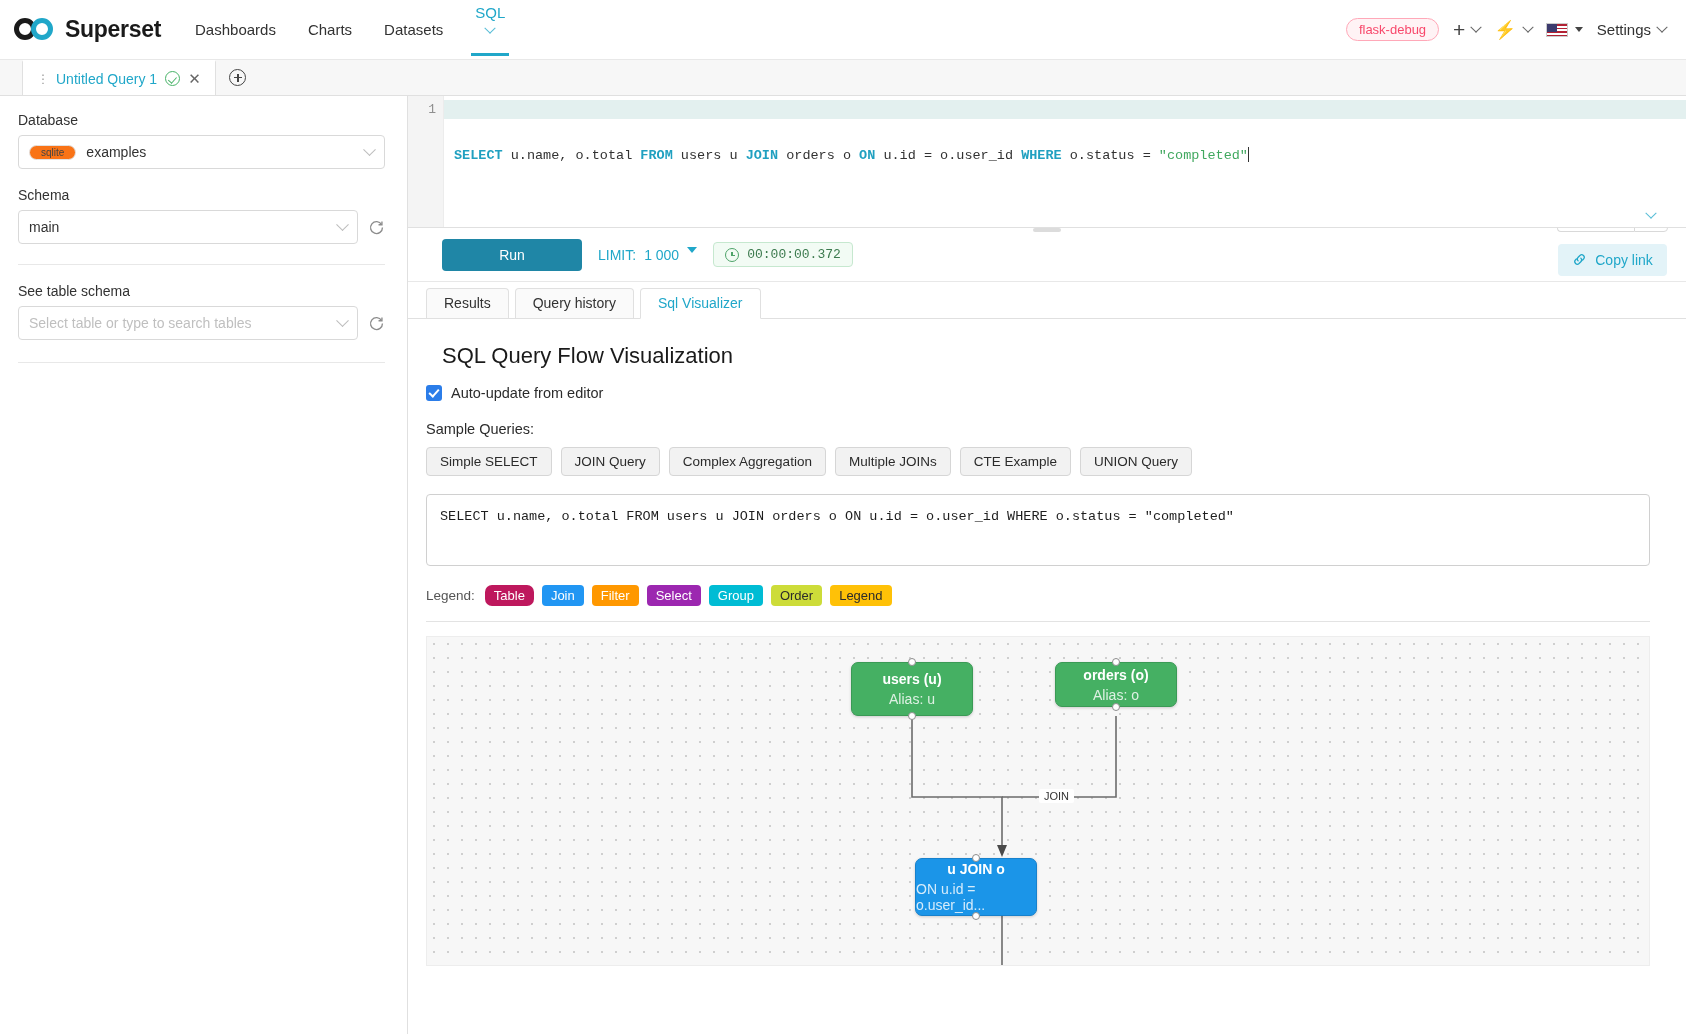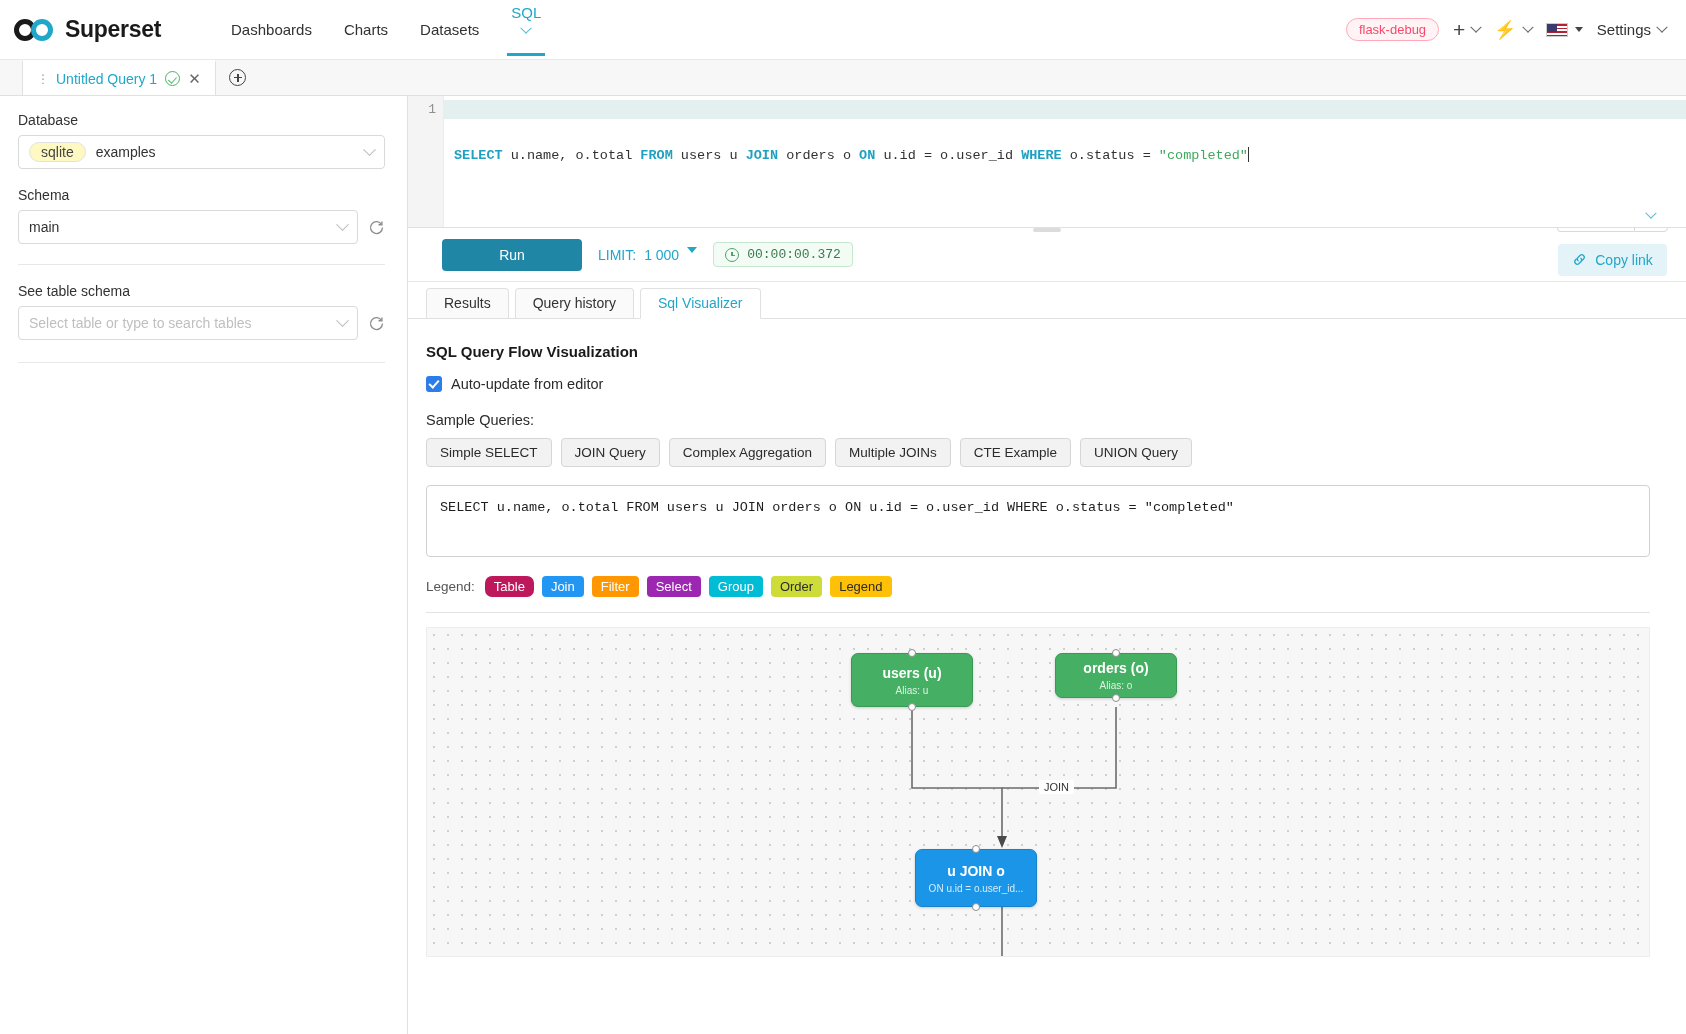--- a/index.html
+++ b/index.html
@@ -16,21 +16,21 @@
   
   .navbar {
     height: 60px;
     display: flex;
     align-items: center;
     border-bottom: 1px solid #e8e8e8;
     background: #fff;
     padding: 0 20px 0 14px;
     position: relative;
   }
-  .brand { display: flex; align-items: flex-end; gap: 9px; margin-right: 54px; }
+  .brand { display: flex; align-items: flex-start; gap: 9px; margin-right: 18px; }
   .brand-mark { width: 42px; height: 26px; position: relative; }
   .brand-mark .lobe {
     position: absolute; top: 2px; width: 22px; height: 22px;
     border-radius: 50%; border: 5px solid #1a1a1a;
   }
   .brand-mark .lobe.left { left: 0; }
   .brand-mark .lobe.right { left: 17px; border-color: #20a7c9; }
   .brand-name { font-size: 23px; font-weight: bold; color: #1a1a1a; letter-spacing: -0.3px; }
 
   .nav-links { display: flex; align-items: center; height: 60px; gap: 0; }
@@ -118,22 +118,22 @@
     padding: 16px 22px 0 18px; background: #fff;
   }
   .field-label { font-size: 14px; color: #323232; margin-bottom: 7px; }
   .select-row { display: flex; align-items: center; gap: 10px; margin-bottom: 18px; }
   .select-box {
     flex: 1; height: 34px; border: 1px solid #d9d9d9; border-radius: 4px;
     display: flex; align-items: center; padding: 0 10px; background: #fff;
     font-size: 14px; color: #323232; gap: 10px; cursor: pointer;
   }
   .db-pill {
-    background: #fef9c3; border: 1px solid #e2e2e2; border-radius: 11px;
-    padding: 1px 11px; font-size: 14px; color: #444;
+    background: #f97316; border: 1px solid #e2e2e2; border-radius: 11px;
+    padding: 1px 11px; font-size: 10px; color: #444;
   }
   .sel-caret {
     margin-left: auto; width: 9px; height: 9px;
     border-right: 1.4px solid #bdbdbd; border-bottom: 1.4px solid #bdbdbd;
     transform: rotate(45deg) translate(-2px,-2px);
   }
   .placeholder-txt { color: #bfbfbf; }
   .refresh-icon {
     width: 17px; height: 17px; cursor: pointer; flex: none;
   }
@@ -231,21 +231,21 @@
   }
   .rtab {
     padding: 7px 17px 8px 17px; font-size: 14px; color: #323232;
     background: #fafafa; border: 1px solid #e0e0e0; border-bottom: none;
     border-radius: 4px 4px 0 0; cursor: pointer; line-height: 1;
   }
   .rtab.active { background: #fff; color: #20a7c9; border-bottom: 1px solid #fff; margin-bottom: -1px; }
 
   
   .viz-scroll { flex: 1; overflow: hidden; background: #fff; padding: 24px 36px 0 18px; }
-  .viz-title { font-size: 15px; font-weight: bold; color: #1a1a1a; margin: 0 0 16px 0; }
+  .viz-title { font-size: 22px; font-weight: normal; color: #1a1a1a; margin: 0 0 16px 16px; }
   .autoupd { display: flex; align-items: center; gap: 9px; margin-bottom: 20px; }
   .cbox {
     width: 16px; height: 16px; background: #2b7de9; border-radius: 3px;
     position: relative; flex: none; cursor: pointer;
   }
   .cbox::after {
     content: ""; position: absolute; left: 5px; top: 2px; width: 4px; height: 8px;
     border-right: 2px solid #fff; border-bottom: 2px solid #fff; transform: rotate(42deg);
   }
   .autoupd-label { font-size: 14.5px; color: #2b2b2b; }
@@ -273,21 +273,21 @@
     background-size: 14px 14px;
     border: 1px solid #ededed;
     overflow: hidden;
   }
   .node {
     position: absolute; border-radius: 7px; color: #fff;
     display: flex; flex-direction: column; align-items: center; justify-content: center;
     box-shadow: 0 1px 3px rgba(0,0,0,.18); cursor: grab;
   }
   .node .n-title { font-size: 14px; font-weight: bold; }
-  .node .n-sub { font-size: 10px; opacity: .82; margin-top: 4px; }
+  .node .n-sub { font-size: 14px; opacity: .82; margin-top: 4px; }
   .node.table-node { background: #45b063; border: 1px solid #3a9a55; }
   .node.join-node  { background: #1b95e8; border: 1px solid #1781cc; }
   .handle {
     position: absolute; width: 8px; height: 8px; border-radius: 50%;
     background: #fff; border: 1.5px solid #8d8d8d; left: 50%; margin-left: -4px;
   }
   .handle.top { top: -5px; }
   .handle.bot { bottom: -5px; }
   .edge-label {
     position: absolute; background: #fff; font-size: 11px; color: #333;

